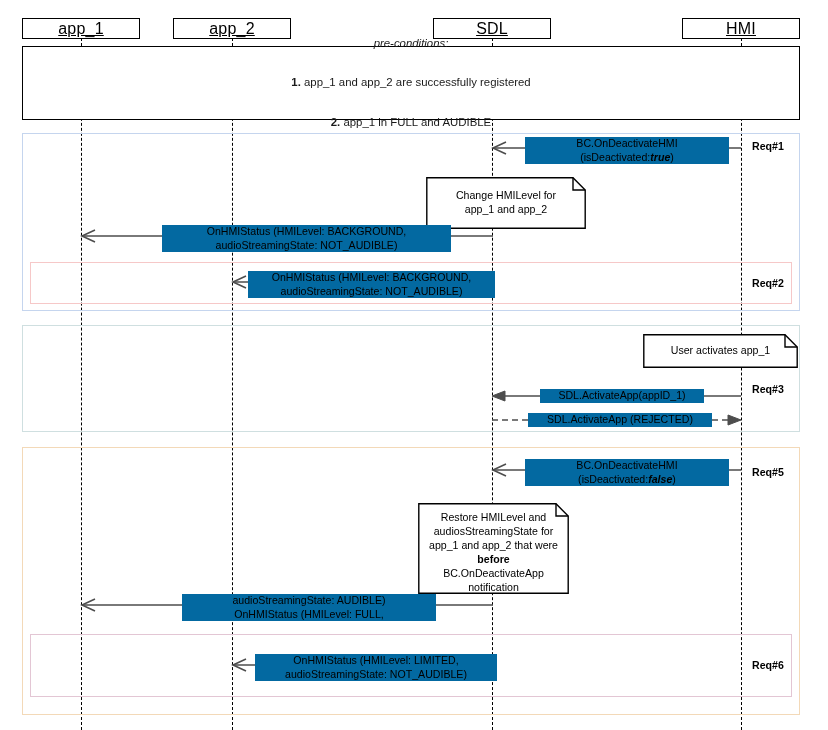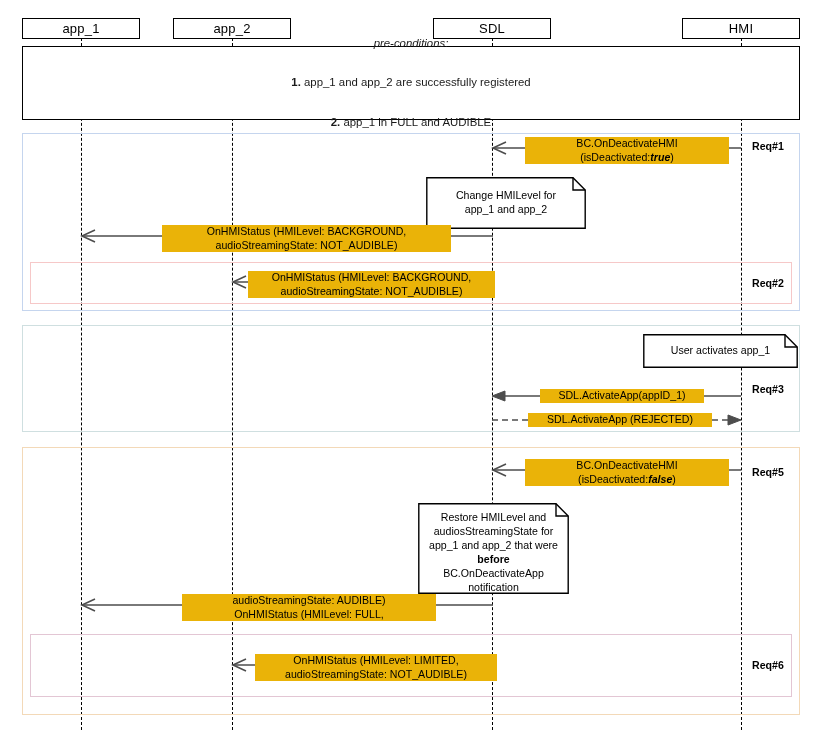--- a/index.html
+++ b/index.html
@@ -26,22 +26,23 @@
     box-sizing: border-box;
     border: 1.6px solid #000000;
     background: #ffffff;
     height: 21px;
     display: flex;
     align-items: center;
     justify-content: center;
     z-index: 8;
   }
   .actor-label {
-    font-size: 13px;
+    font-size: 16px;
     color: #000;
+    text-decoration: underline;
     letter-spacing: .2px;
     white-space: nowrap;
   }
   
   .lifeline {
     position: absolute;
     width: 0;
     border-left: 1.4px dashed #000000;
     z-index: 1;
   }
@@ -89,21 +90,21 @@
     z-index: 5;
   }
   .msg svg { display: block; overflow: visible; }
   .msg-text {
     position: absolute;
     font-size: 10.6px;
     line-height: 13.5px;
     color: #000;
     text-align: center;
     white-space: nowrap;
-    background: #eab308;
+    background: #0369a1;
     z-index: 7;
     padding: 0 2px;
   }
   .msg-text b { font-weight: bold; font-style: italic; }
   
   .note {
     position: absolute;
     box-sizing: border-box;
     z-index: 7;
   }

